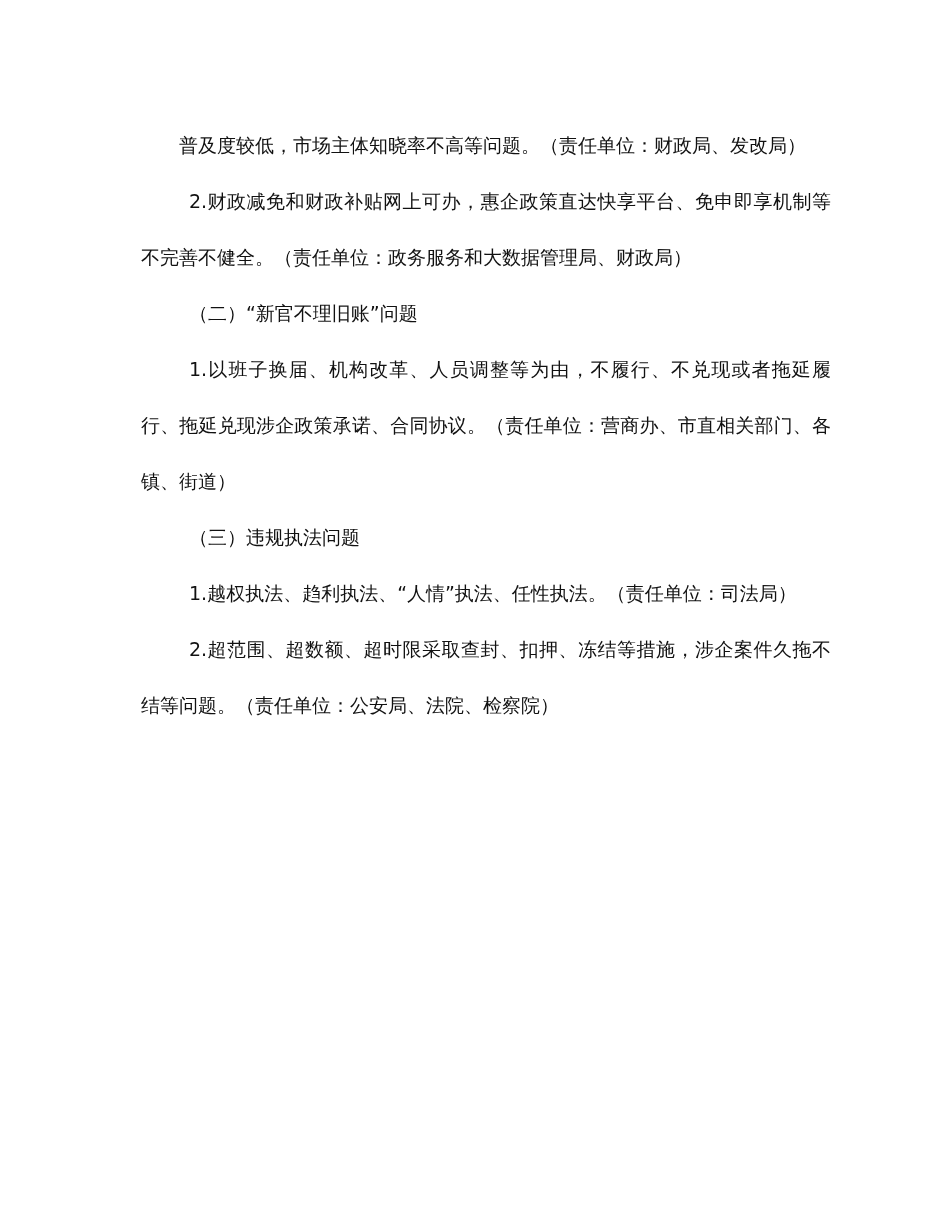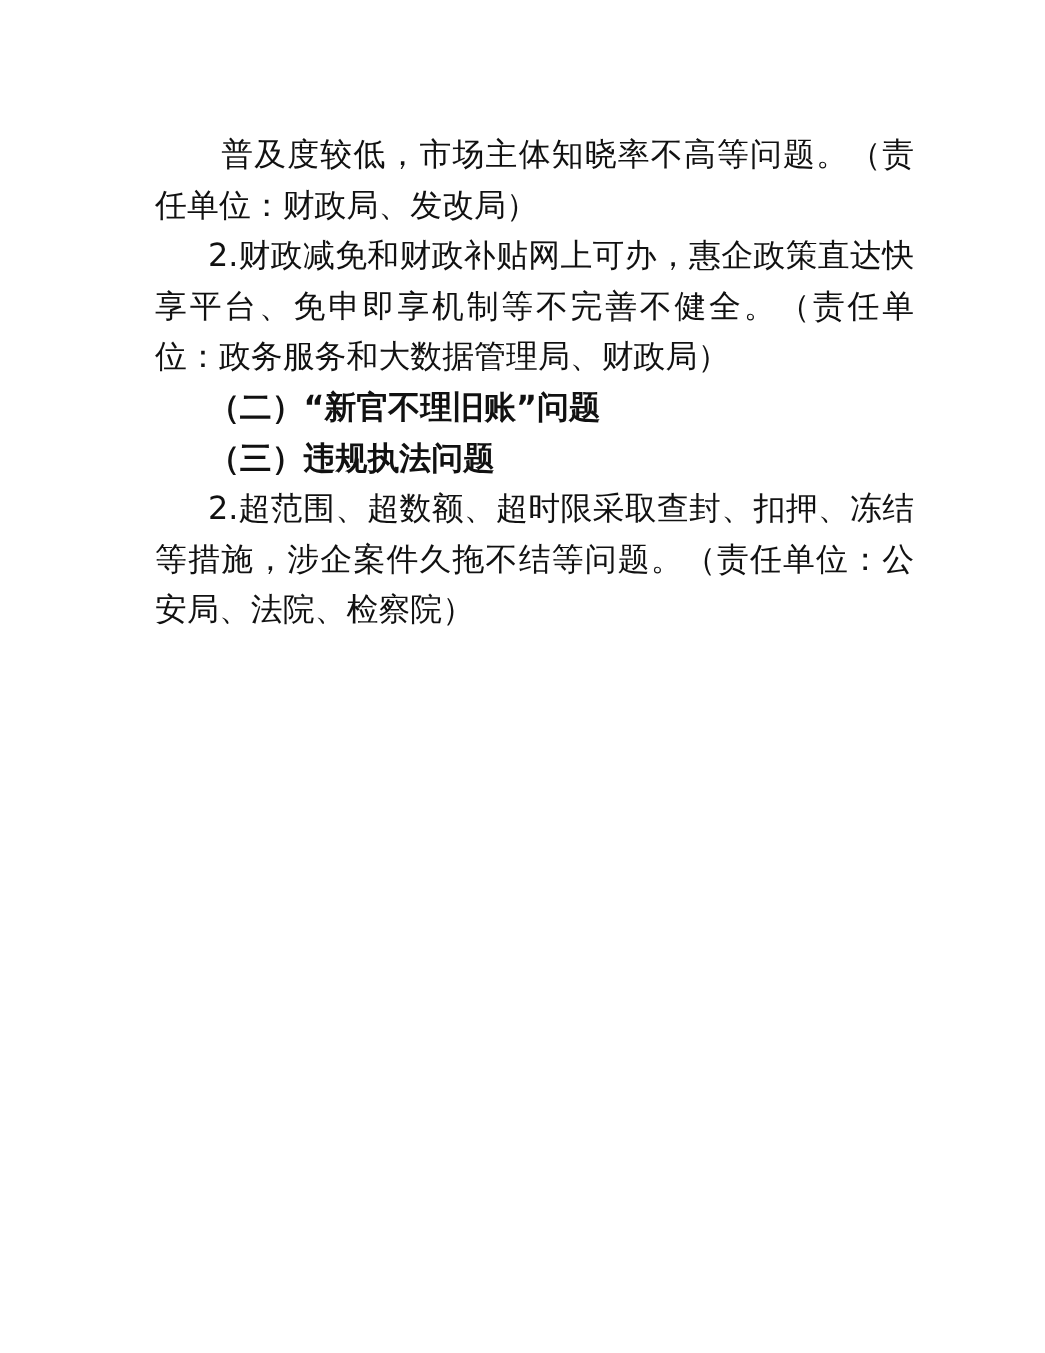--- a/index.html
+++ b/index.html
@@ -22,33 +22,35 @@
       background: #ffffff;
     }
     .content {
       position: absolute;
       left: 141px;
       top: 117px;
       width: 690px;
     }
     .para {
       margin: 0;
-      font-size: 29px;
-      line-height: 46px;
+      font-size: 19px;
+      line-height: 56px;
       letter-spacing: 0px;
       text-align: justify;
       word-break: break-all;
     }
     .indent { text-indent: 48px; }
-    .heading { text-indent: 48px; font-weight: bold; }
+    .heading { text-indent: 48px; }
   </style>
 </head>
 <body>
 
 <div class="page">
   <div class="content">
     <p class="para">　　普及度较低，市场主体知晓率不高等问题。（责任单位：财政局、发改局）</p>
     <p class="para indent">2.财政减免和财政补贴网上可办，惠企政策直达快享平台、免申即享机制等不完善不健全。（责任单位：政务服务和大数据管理局、财政局）</p>
     <p class="para heading">（二）“新官不理旧账”问题</p>
+    <p class="para indent">1.以班子换届、机构改革、人员调整等为由，不履行、不兑现或者拖延履行、拖延兑现涉企政策承诺、合同协议。（责任单位：营商办、市直相关部门、各镇、街道）</p>
     <p class="para heading">（三）违规执法问题</p>
+    <p class="para indent">1.越权执法、趋利执法、“人情”执法、任性执法。（责任单位：司法局）</p>
     <p class="para indent">2.超范围、超数额、超时限采取查封、扣押、冻结等措施，涉企案件久拖不结等问题。（责任单位：公安局、法院、检察院）</p>
   </div>
 </div>
 
 </body></html>

